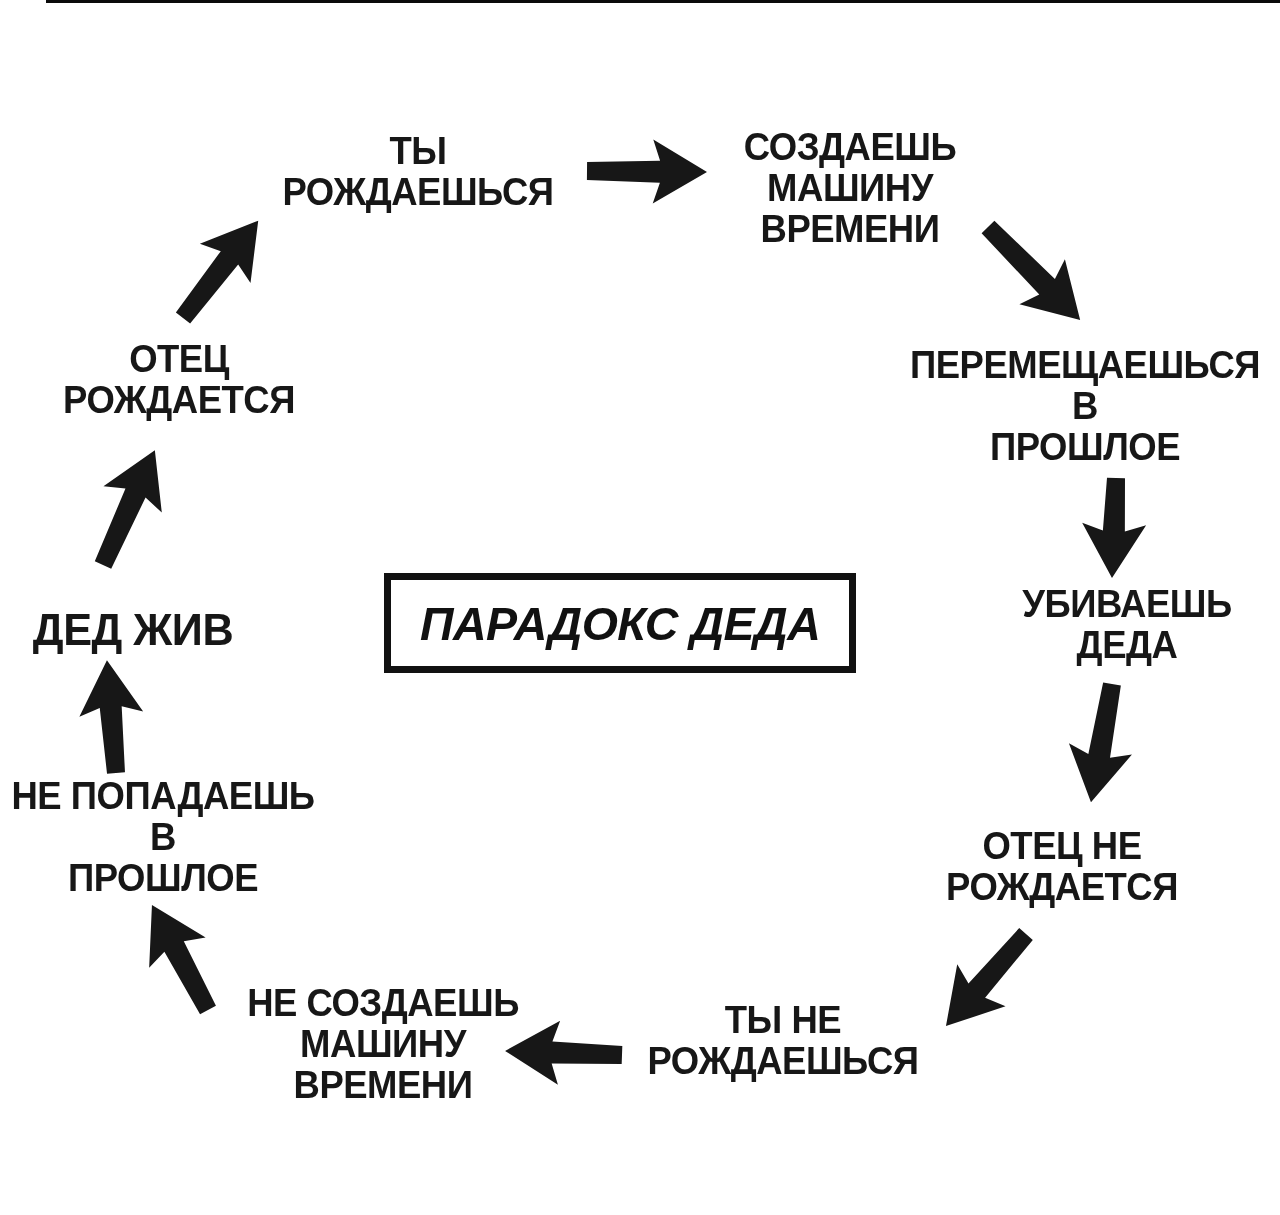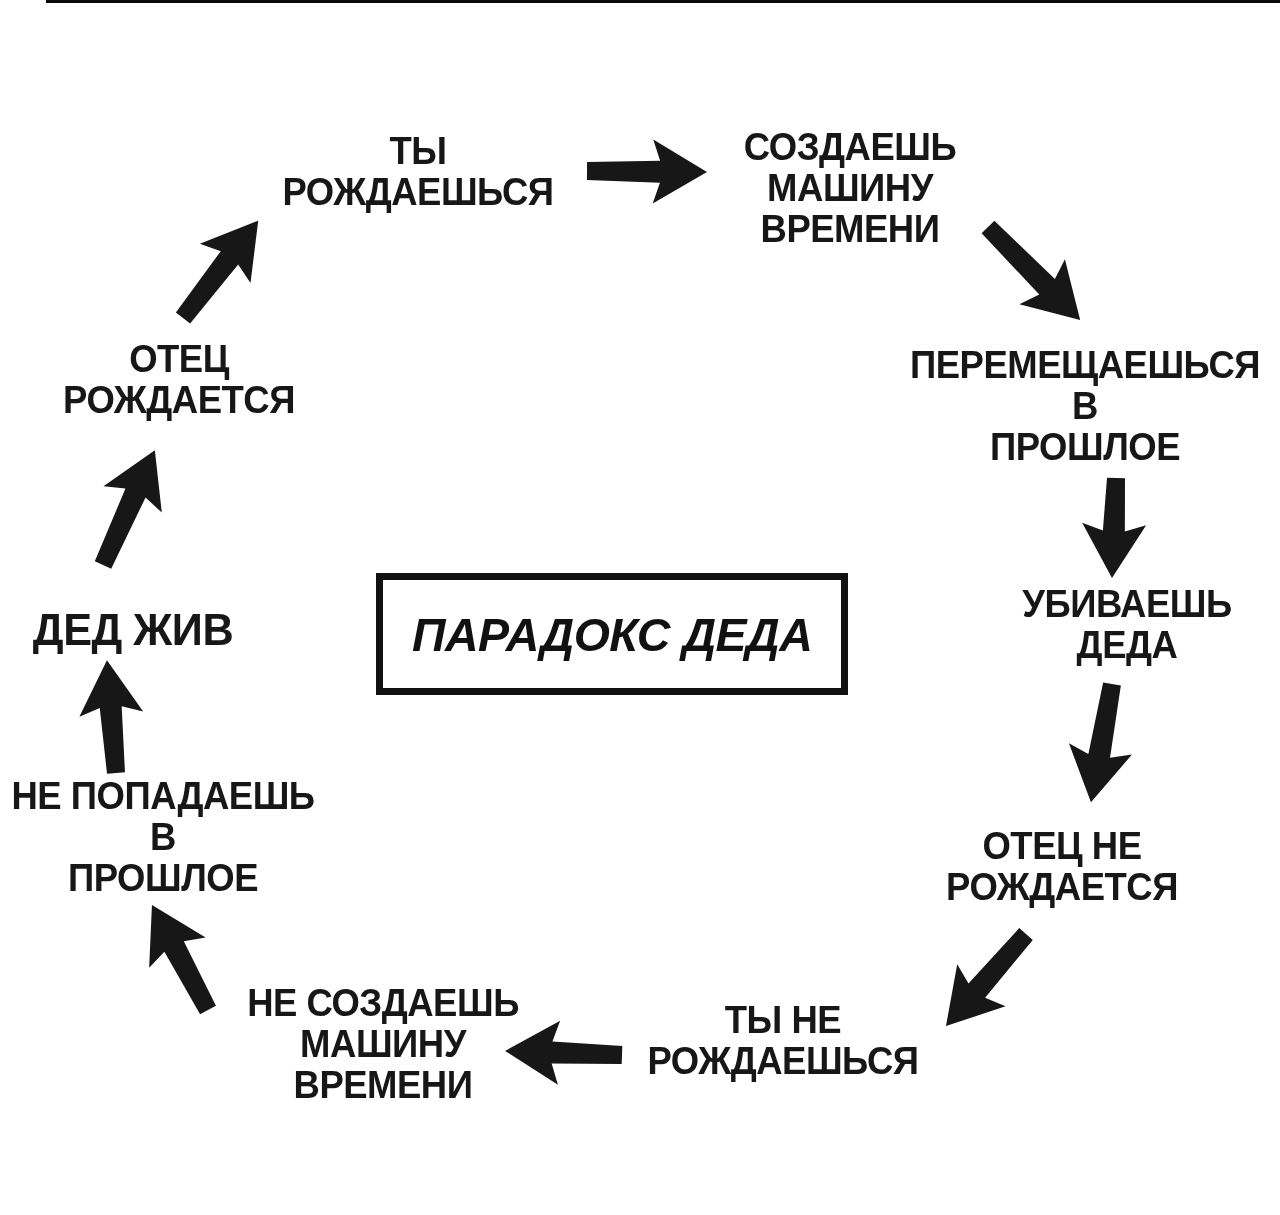--- a/index.html
+++ b/index.html
@@ -27,21 +27,21 @@
   .arrow{position:absolute;transform-origin:0 50%;}
   .arrow svg{display:block;overflow:visible;}
 </style>
 </head>
 <body>
 
 <div class="canvas">
   <div class="top-strip" style="background: rgb(10, 10, 10);"></div>
   <div class="top-strip-mask"></div>
 
-  <div class="title-box" style="left: 376px; top: 573px; width: 472px; height: 122px; border: 7px solid rgb(17, 17, 17);">
+  <div class="title-box" style="left: 384px; top: 573px; width: 472px; height: 100px; border: 7px solid rgb(17, 17, 17);">
     <span class="title-text" style="color: rgb(17, 17, 17);">ПАРАДОКС ДЕДА</span>
   </div>
 
   <div id="nodes-layer">
       <div class="node" style="left: 418px; top: 172px; color: rgb(23, 23, 23);">
         <div class="nline">ТЫ</div>
         <div class="nline">РОЖДАЕШЬСЯ</div>
       </div>
       <div class="node" style="left: 850px; top: 188px; color: rgb(23, 23, 23);">
         <div class="nline">СОЗДАЕШЬ</div>

